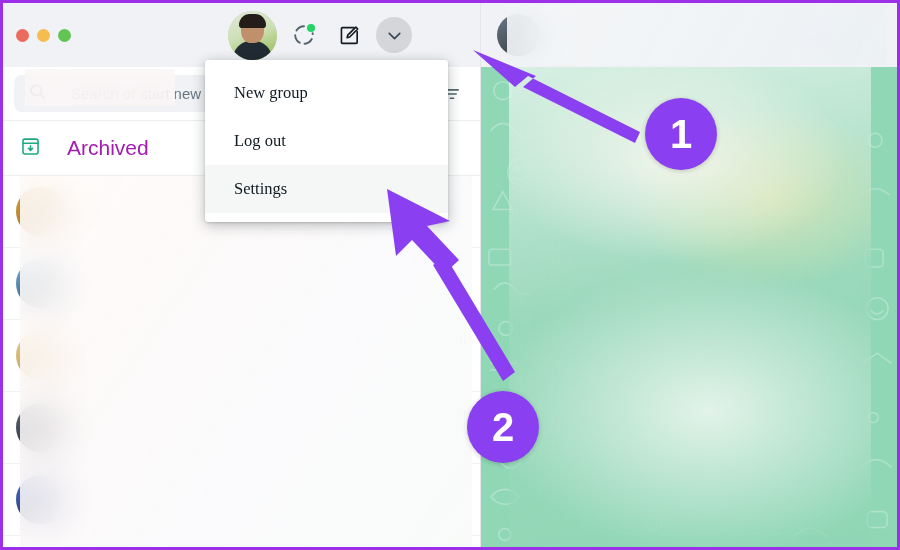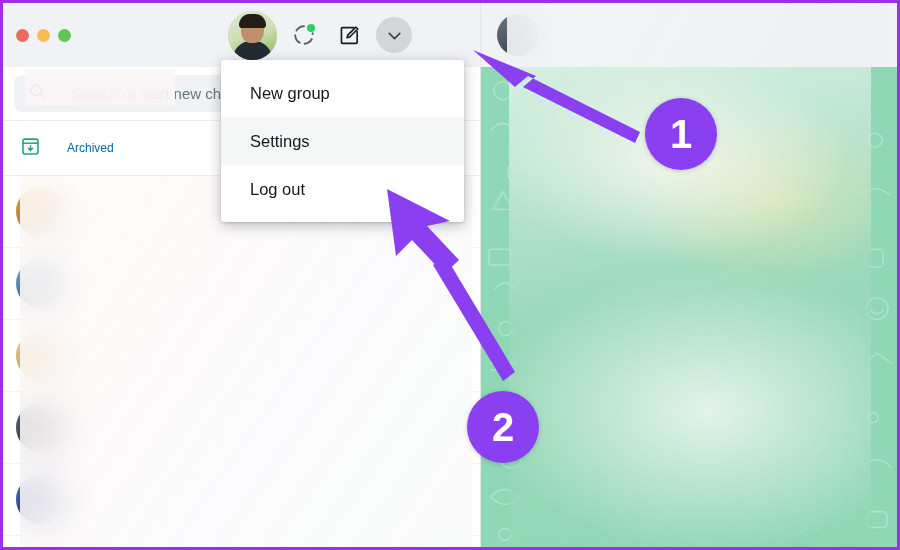--- a/index.html
+++ b/index.html
@@ -146,22 +146,22 @@
     flex: 0 0 55px;
     display: flex;
     align-items: center;
     padding-left: 17px;
     gap: 26px;
     background: #fff;
     border-bottom: 1px solid #eceff1;
     cursor: pointer;
   }
   #archived-label {
-    font-size: 12px;
-    color: #0369a1;
+    font-size: 21px;
+    color: #a21caf;
   }
 
   
   #chat-list {
     flex: 1;
     position: relative;
     overflow: hidden;
     background: #fff;
   }
   .chat-row {
@@ -299,27 +299,28 @@
       radial-gradient(ellipse 250px 150px at 45% 20%, rgba(250,248,240,0.85), rgba(250,248,240,0) 70%),
       radial-gradient(ellipse 200px 130px at 72% 28%, rgba(240,232,170,0.55), rgba(240,232,170,0) 70%),
       radial-gradient(ellipse 300px 200px at 55% 72%, rgba(252,252,250,0.75), rgba(252,252,250,0) 72%),
       linear-gradient(170deg, rgba(248,250,249,0.70) 0%, rgba(180,220,200,0.30) 48%, rgba(150,213,183,0.16) 100%);
     pointer-events: none;
   }
 
   
   #dropdown-menu {
     position: absolute;
-    left: 218px; top: 57px;
+    left: 202px; top: 57px;
     width: 243px;
     background: #ffffff;
     border-radius: 3px;
     box-shadow: 0 3px 14px rgba(11,20,26,0.28), 0 1px 3px rgba(11,20,26,0.16);
     padding: 9px 0 9px 0;
     z-index: 40;
+    font-family: Liberation Serif, serif;
   }
   .menu-item {
     height: 48px;
     display: flex;
     align-items: center;
     padding-left: 29px;
     font-size: 16.5px;
     color: #111b21;
     cursor: pointer;
     background: transparent;
@@ -587,22 +588,22 @@
             <rect x="390" y="455" width="20" height="16" rx="4"></rect>
           </g>
         </svg>
         <div id="wall-blur"></div>
       </div>
 
     </div>
 
     <div id="dropdown-menu">
       <div class="menu-item">New group</div>
+      <div class="menu-item">Log out</div>
       <div class="menu-item highlighted">Settings</div>
-      <div class="menu-item">Log out</div>
     </div>
 
   </div>
 
   <div id="annotations">
     <svg width="900" height="550" viewBox="0 0 900 550" style="position:absolute;left:0;top:0;">
 
       <g fill="#8a3ff0">
         <path d="M470 47 L533 73 L520 84 L632 140 L637 129 L525 73 L512 84 Z"></path>
       </g>

